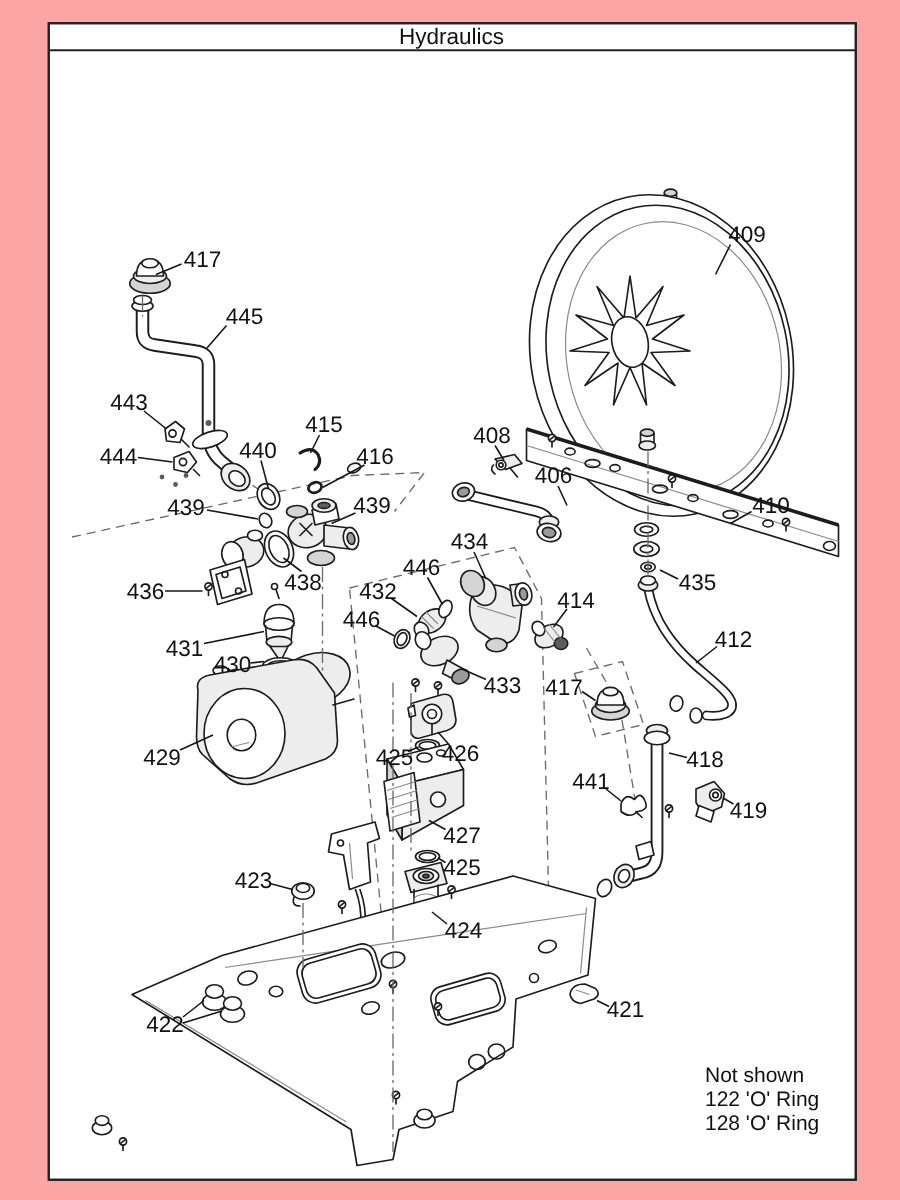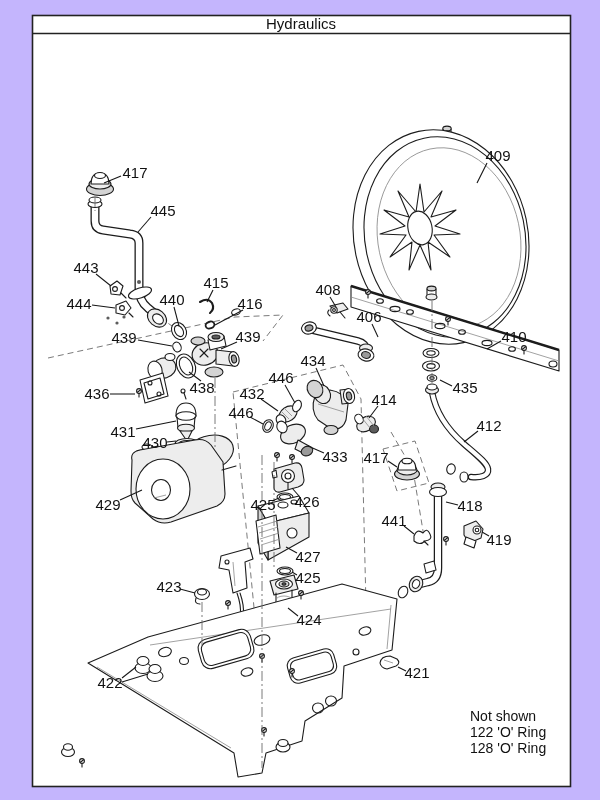--- a/index.html
+++ b/index.html
@@ -1,16 +1,16 @@
 <!DOCTYPE html>
 <html><head>
 <meta charset="utf-8">
 <style>
   html,body{margin:0;padding:0;background:#fff}
-  .stage{position:relative;width:600px;height:800px;background:#c4b5fd;overflow:hidden}
+  .stage{position:relative;width:600px;height:800px;background:#fca5a5;overflow:hidden}
   svg{display:block}
   .s{stroke:#1c1c1c;stroke-width:1.1;fill:none;stroke-linecap:round;stroke-linejoin:round}
   .f{fill:#fff}
   .g1{fill:#ededed}
   .g2{fill:#d4d4d4}
   .g3{fill:#9a9a9a}
   .g4{fill:#5c5c5c}
   .thin{stroke:#8a8a8a;stroke-width:0.8;fill:none}
   .to{stroke:#1c1c1c;fill:none;stroke-linecap:round;stroke-linejoin:round}
   .ti{stroke:#fff;fill:none;stroke-linecap:round;stroke-linejoin:round}

